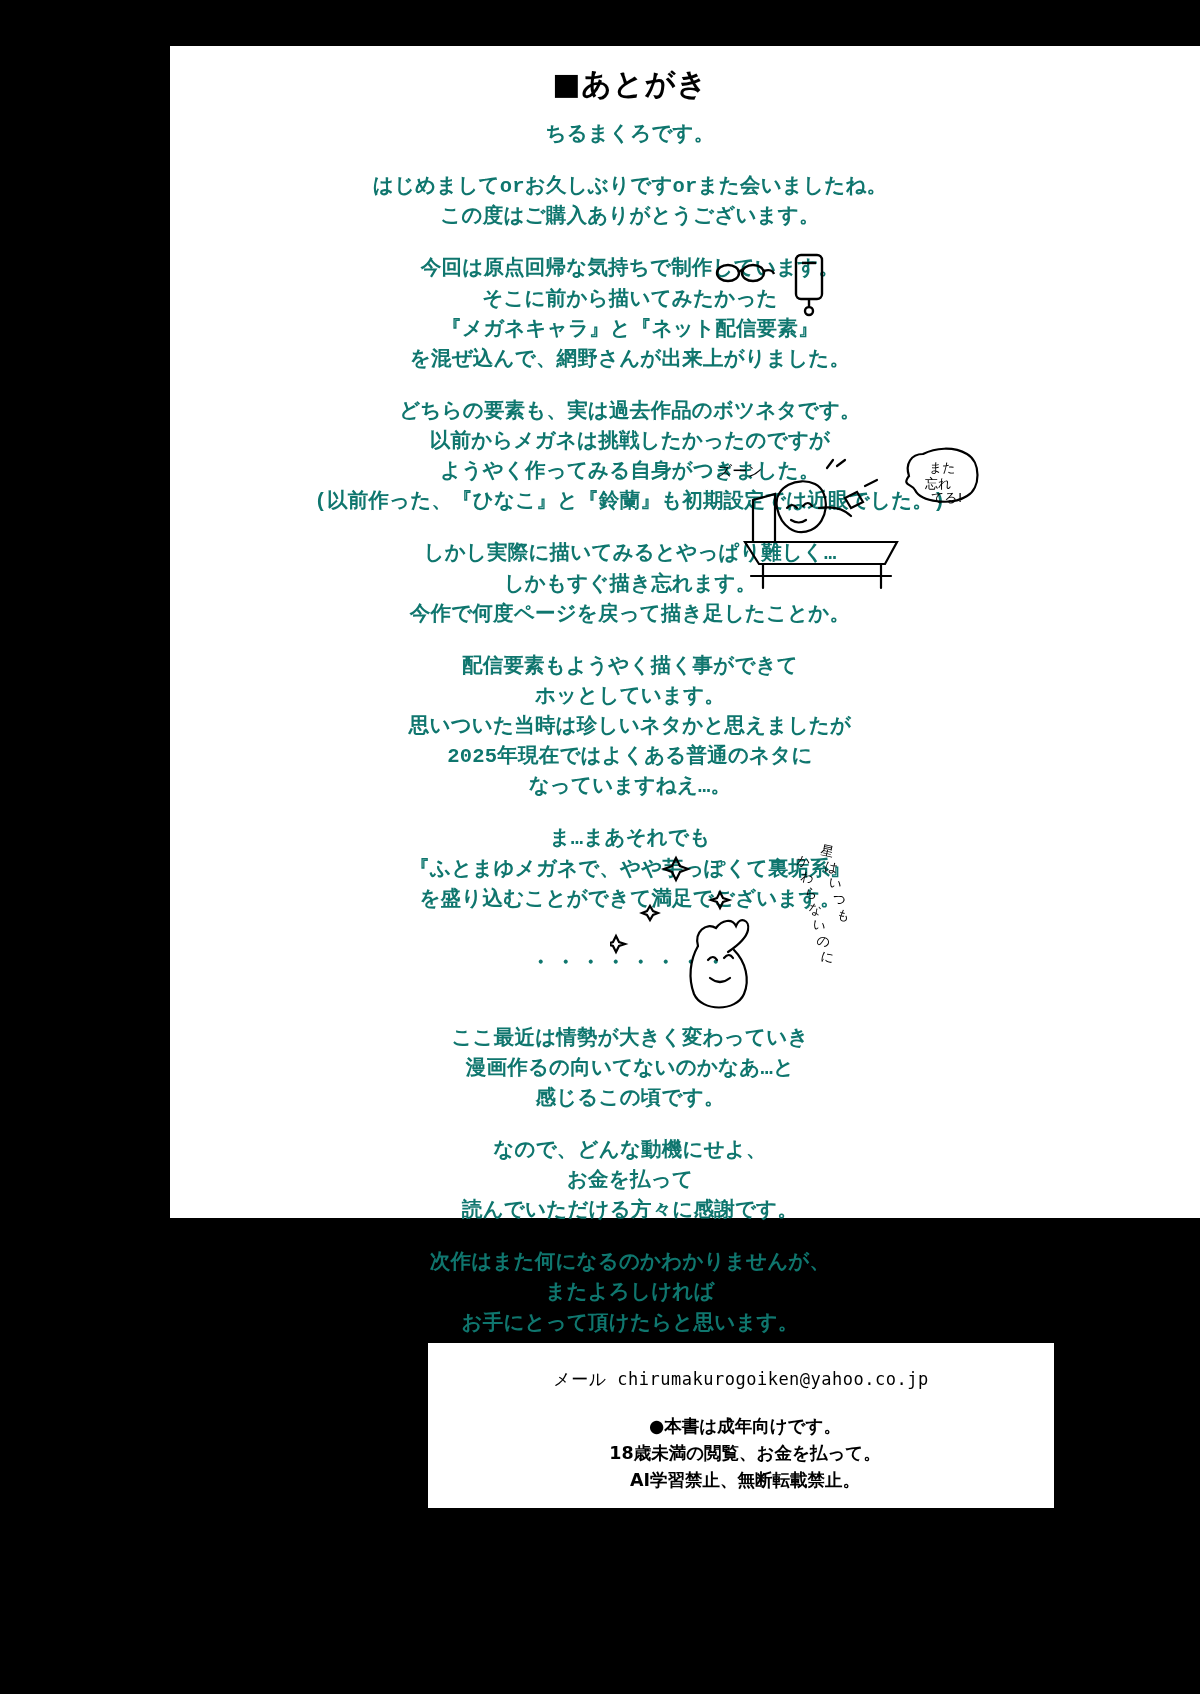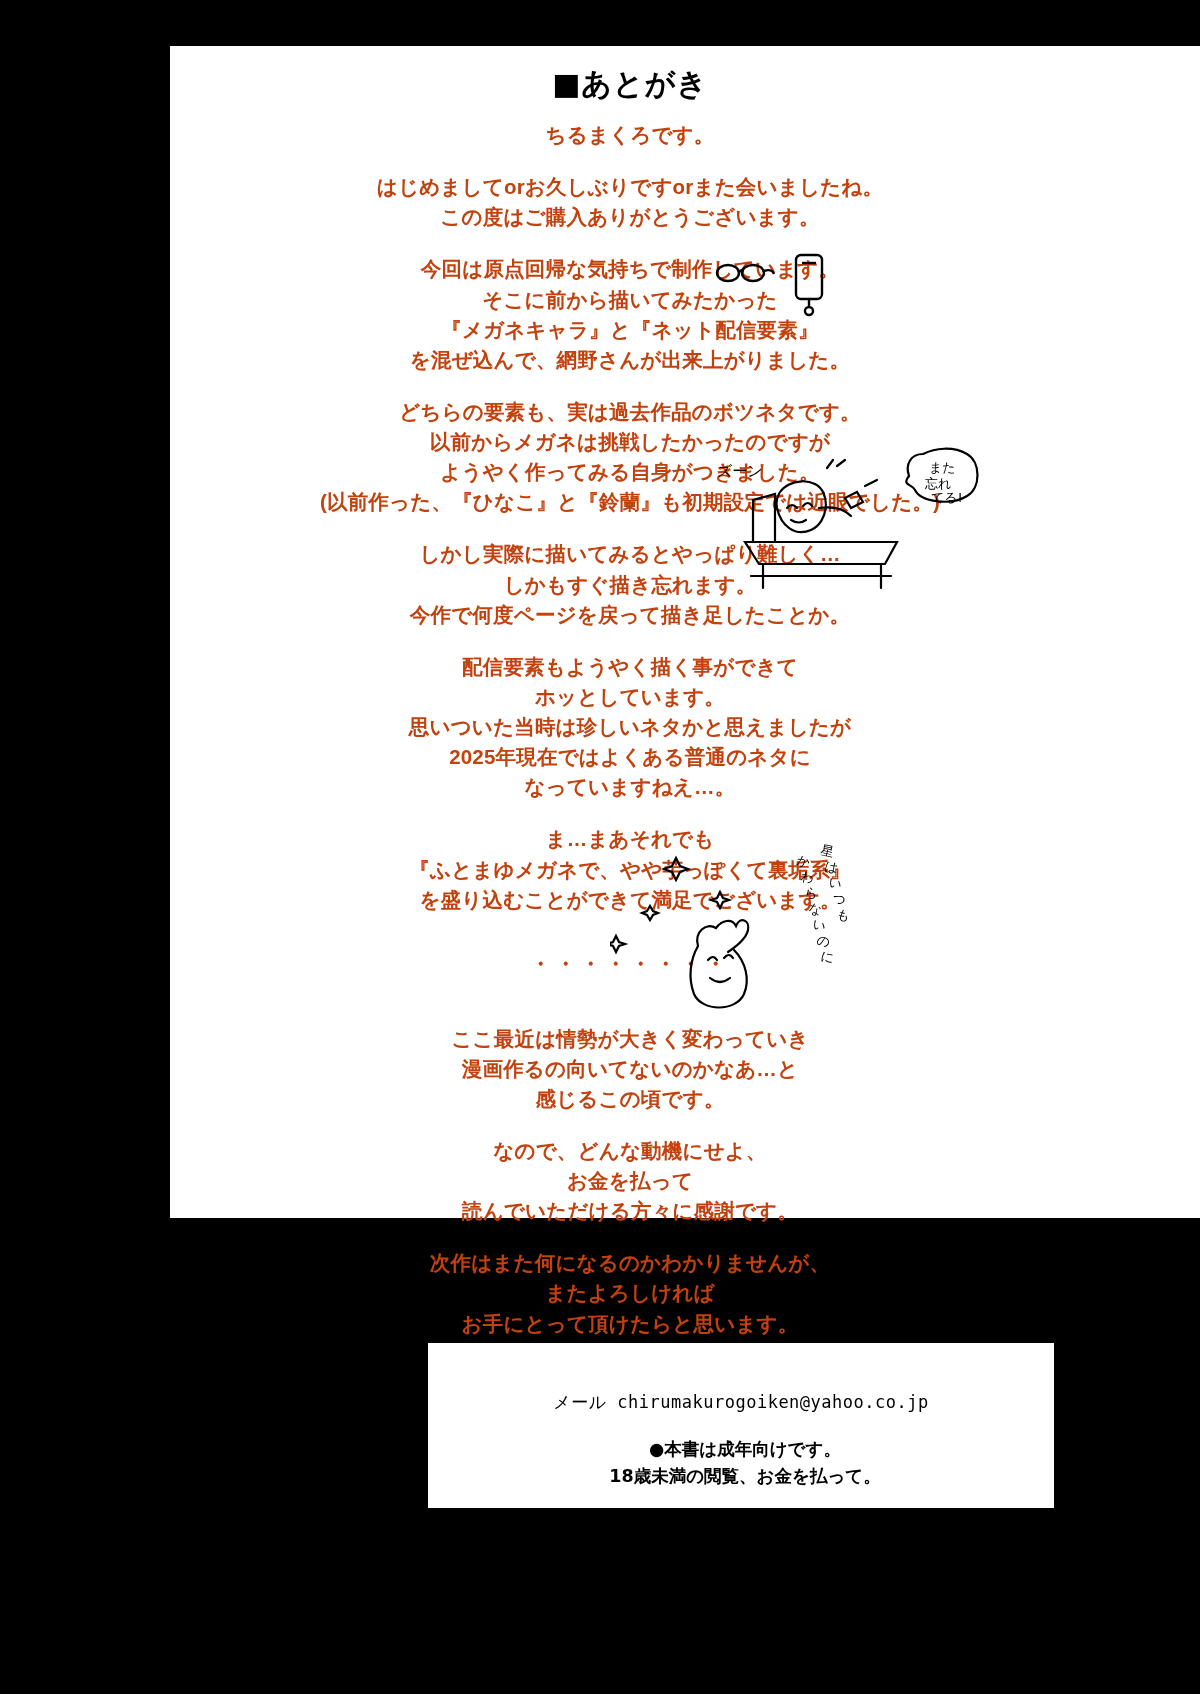--- a/index.html
+++ b/index.html
@@ -41,24 +41,24 @@
   .heading {
     font-family: "DejaVu Sans", sans-serif;
     font-size: 30px;
     font-weight: bold;
     color: #000;
     letter-spacing: 1px;
     margin: 0 0 18px 0;
     line-height: 1.2;
   }
   .para {
-    font-family: Liberation Sans, sans-serif;
+    font-family: Liberation Mono, monospace;
     font-size: 20.5px;
     font-weight: bold;
-    color: #c2410c;
+    color: #0f766e;
     line-height: 1.47;
     margin: 0 0 22px 0;
     white-space: pre-line;
     letter-spacing: 0.2px;
   }
   .para.dots {
     letter-spacing: 4px;
     margin-top: 34px;
     margin-bottom: 44px;
     font-size: 21px;
@@ -95,21 +95,21 @@
     top: 1343px;
     width: 626px;
     height: 165px;
     background: #ffffff;
   }
   .footer-mail {
     font-family: "DejaVu Sans Mono", monospace;
     font-size: 17px;
     color: #000;
     text-align: center;
-    margin-top: 48px;
+    margin-top: 25px;
     letter-spacing: 0.5px;
   }
   .footer-notices {
     margin-top: 22px;
     text-align: center;
     padding-left: 8px;
   }
   .footer-notice {
     font-family: "DejaVu Sans", sans-serif;
     font-size: 17.5px;
@@ -258,16 +258,17 @@
   </div>
 
   <div class="footer-panel">
     <div class="footer-mail">
       <span>メール</span>
       <span>chirumakurogoiken@yahoo.co.jp</span>
     </div>
     <div class="footer-notices">
       <div class="footer-notice">●本書は成年向けです。</div>
       <div class="footer-notice">18歳未満の閲覧、お金を払って。</div>
+      <div class="footer-notice mono">AI学習禁止、無断転載禁止。</div>
     </div>
   </div>
 
 </div>
 
 </body></html>

